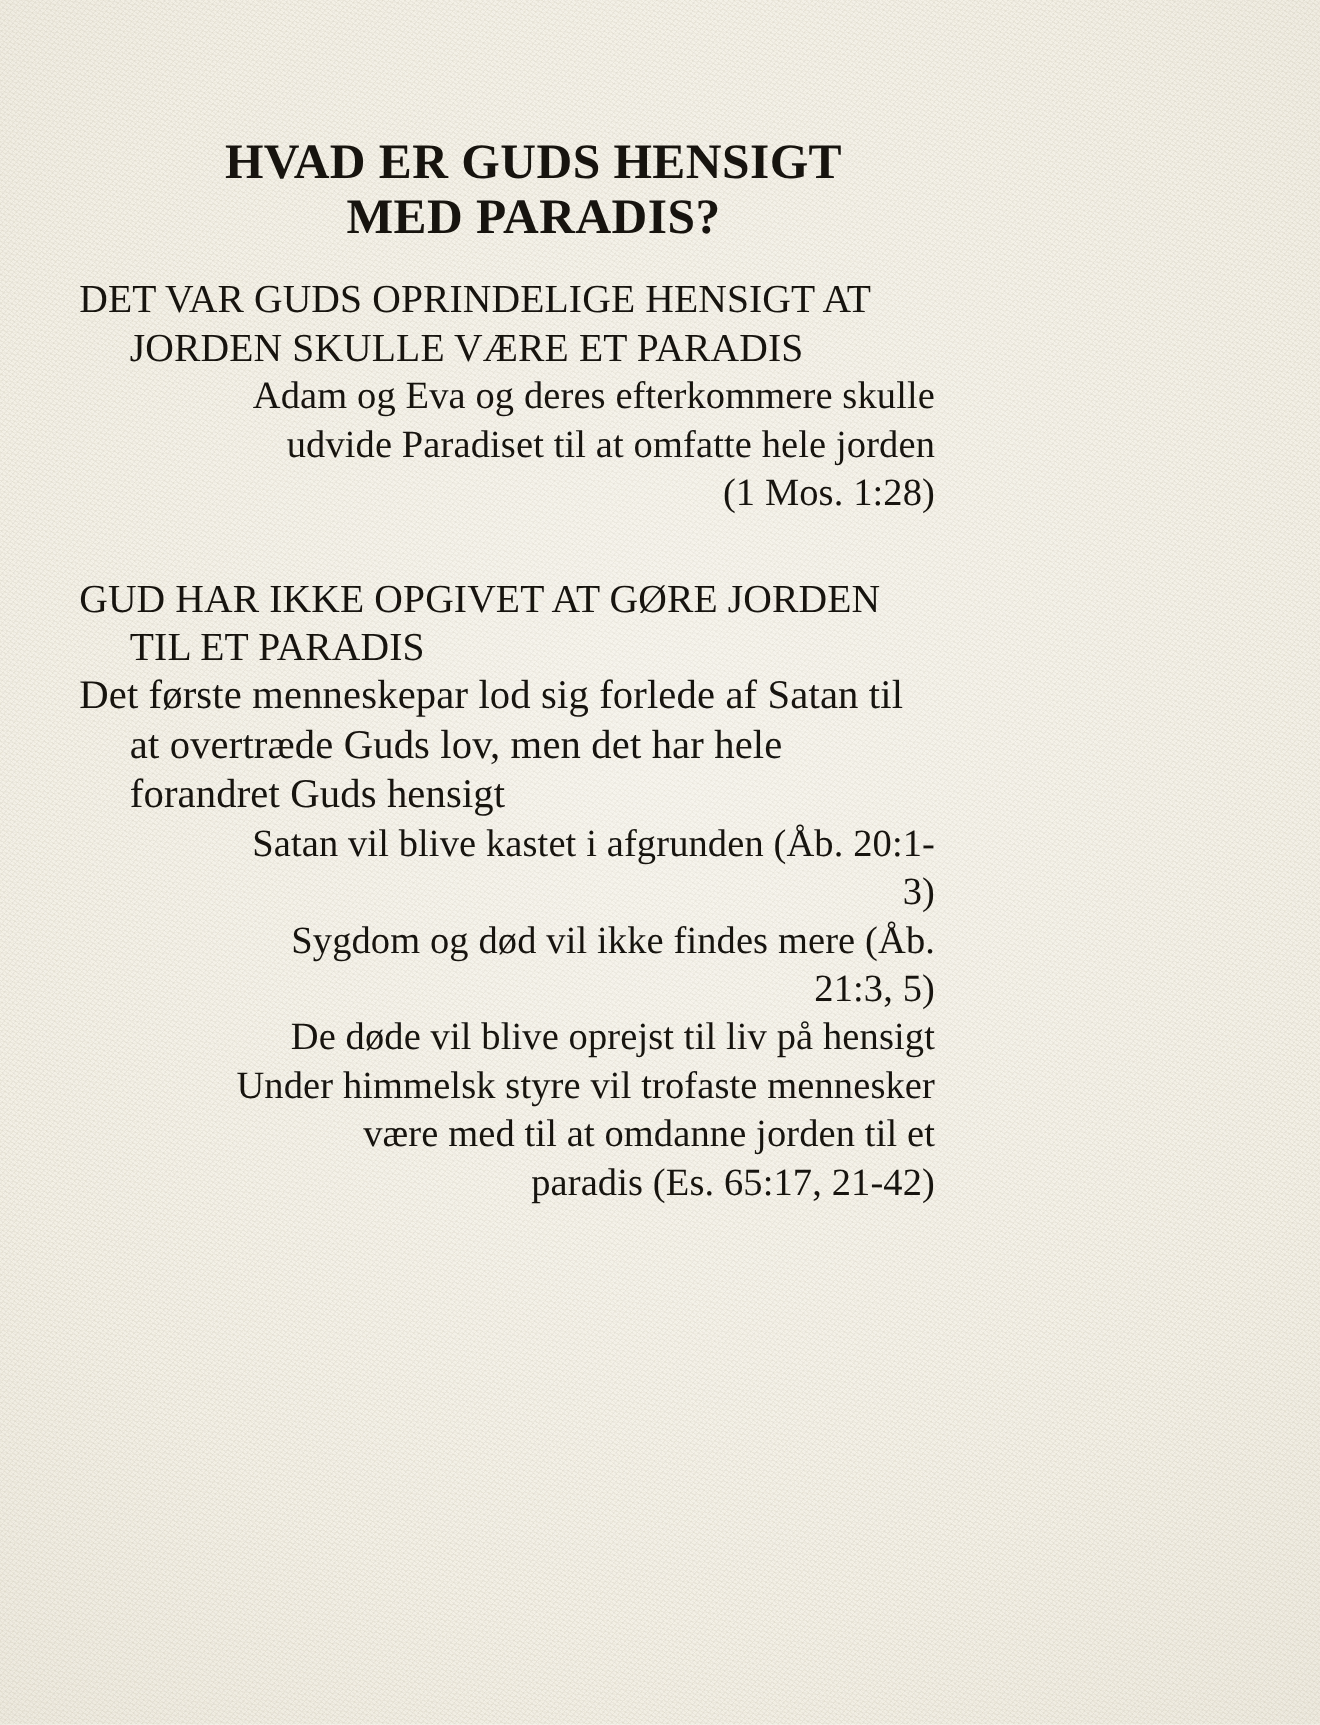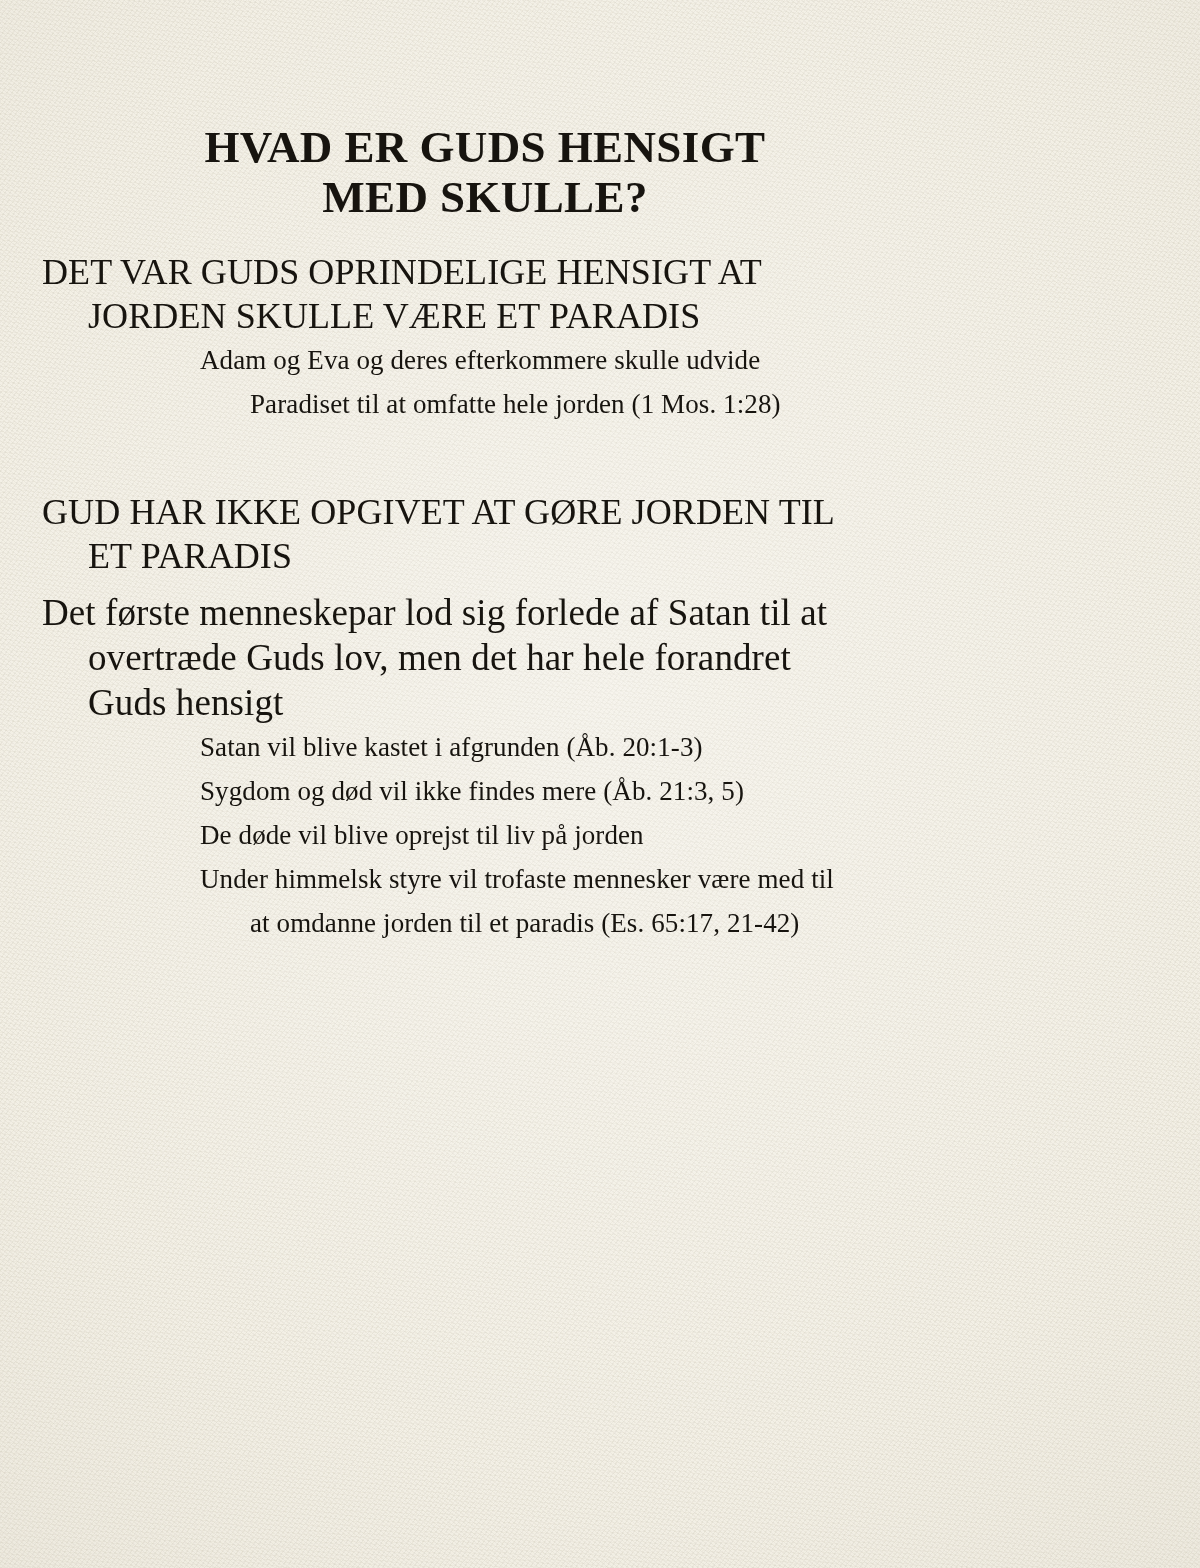--- a/index.html
+++ b/index.html
@@ -70,69 +70,70 @@
   }
 
   .body-block {
     margin-top: 28px;
   }
 
   
   .lvl1 {
     font-size: 37px;
     line-height: 45px;
-    margin: 12px 0 0 0;
-    padding-left: 88px;
+    margin: 0 0 0 0;
+    padding-left: 118px;
     text-indent: -46px;
     padding-right: 130px;
     letter-spacing: 0.1px;
   }
   .lvl2 {
-    font-size: 27px;
+    font-size: 35px;
     line-height: 44px;
     margin: 0;
     padding-left: 250px;
     text-indent: -50px;
     padding-right: 120px;
     letter-spacing: 0.1px;
+    text-align: right;
   }
   .heading-caps {
     text-transform: none;
     font-size: 36px;
     line-height: 44px;
   }
   .gap {
     height: 52px;
   }
 </style>
 </head>
 <body>
 
 <div id="paper-grain"></div>
 <div id="paper-vignette"></div>
 
 <div id="page">
 
   <h1 class="slide-title">
     <span class="tline">HVAD ER GUDS HENSIGT</span>
-    <span class="tline">MED SKULLE?</span>
+    <span class="tline">MED PARADIS?</span>
   </h1>
 
   <div class="body-block">
 
     <div>
       <p class="lvl1 heading-caps">DET VAR GUDS OPRINDELIGE HENSIGT AT JORDEN SKULLE VÆRE ET PARADIS</p>
       <p class="lvl2">Adam og Eva og deres efterkommere skulle udvide Paradiset til at omfatte hele jorden (1 Mos. 1:28)</p>
     </div>
 
     <div class="gap"></div>
 
     <div>
       <p class="lvl1 heading-caps">GUD HAR IKKE OPGIVET AT GØRE JORDEN TIL ET PARADIS</p>
       <p class="lvl1">Det første menneskepar lod sig forlede af Satan til at overtræde Guds lov, men det har hele forandret Guds hensigt</p>
       <p class="lvl2">Satan vil blive kastet i afgrunden (Åb. 20:1-3)</p>
       <p class="lvl2">Sygdom og død vil ikke findes mere (Åb. 21:3, 5)</p>
-      <p class="lvl2">De døde vil blive oprejst til liv på jorden</p>
+      <p class="lvl2">De døde vil blive oprejst til liv på hensigt</p>
       <p class="lvl2">Under himmelsk styre vil trofaste mennesker være med til at omdanne jorden til et paradis (Es. 65:17, 21-42)</p>
     </div>
 
   </div>
 </div>
 
 </body></html>

